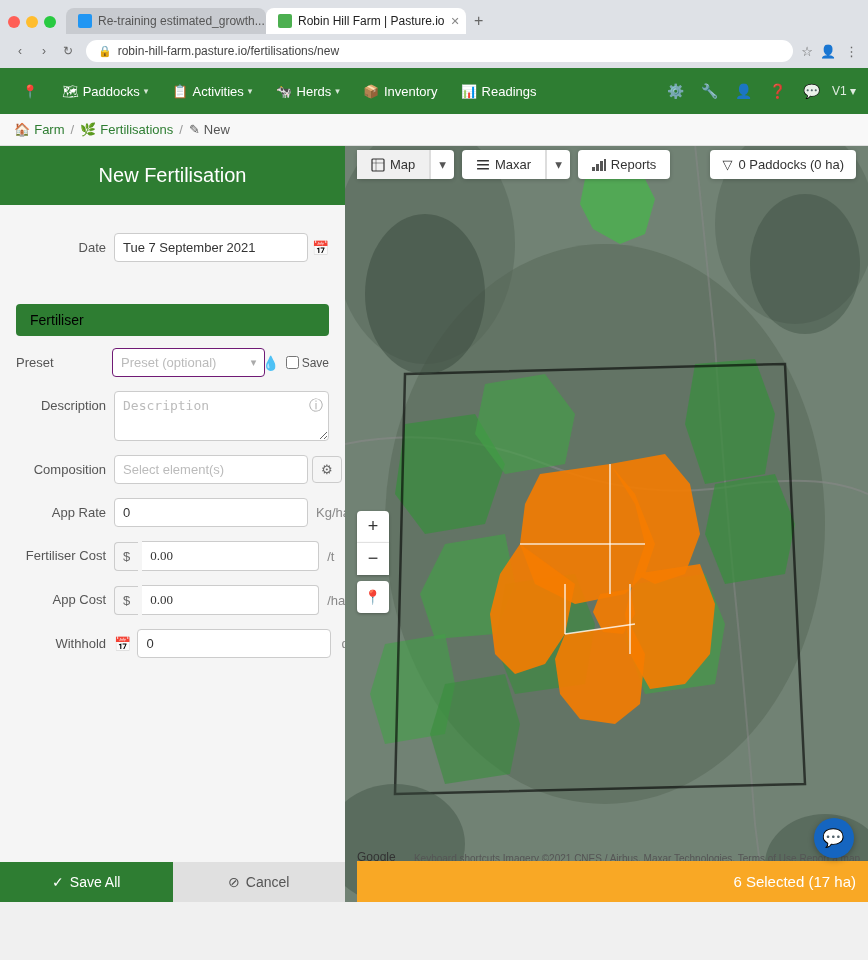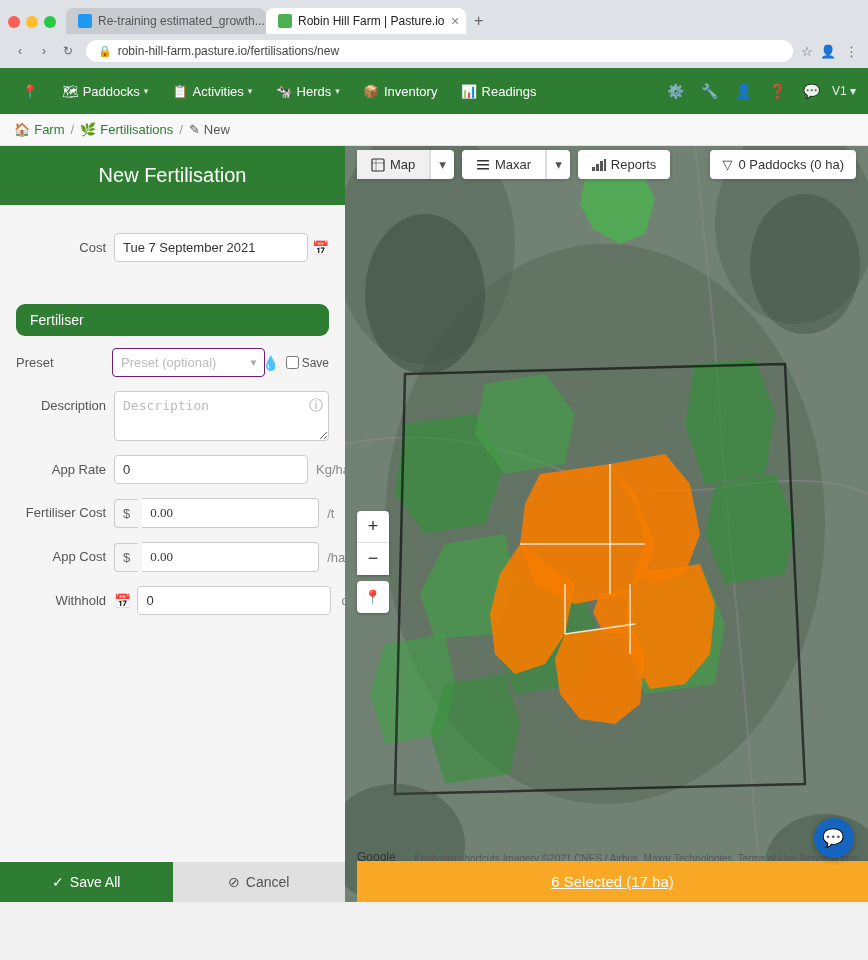--- a/index.html
+++ b/index.html
@@ -48,21 +48,21 @@
 
     .form-section { padding: 12px 16px; }
     .form-row { display: flex; align-items: flex-start; margin-bottom: 14px; gap: 8px; }
     .form-label { width: 90px; flex-shrink: 0; padding-top: 7px; color: #555; font-size: 13px; text-align: right; }
     .form-control { flex: 1; display: flex; align-items: center; gap: 4px; }
     .input-field { flex: 1; border: 1px solid #ccc; border-radius: 4px; padding: 6px 8px; font-size: 13px; background: #fff; color: #333; outline: none; }
     .input-field::placeholder { color: #bbb; }
     .input-icon-btn { background: none; border: none; color: #888; cursor: pointer; font-size: 14px; }
 
     
-    .section-header { background: #2e7d32; color: #ffffff; padding: 8px 14px; font-size: 14px; font-weight: 500; margin-bottom: 12px; border-radius: 9px; }
+    .section-header { background: #2e7d32; color: #000000; padding: 8px 14px; font-size: 14px; font-weight: 500; margin-bottom: 12px; border-radius: 4px; }
 
     .fertiliser-section { padding: 0 16px 12px; }
 
     .preset-row { display: flex; align-items: center; gap: 6px; margin-bottom: 14px; }
     .preset-label { width: 90px; flex-shrink: 0; text-align: left; color: #555; font-size: 13px; }
     .preset-control { flex: 1; display: flex; align-items: center; gap: 6px; }
     .select-field { flex: 1; border: 1px solid #701a75; border-radius: 4px; padding: 6px 8px; font-size: 13px; background: #fff; color: #bbb; appearance: none; cursor: pointer; }
 
     .textarea-field { width: 100%; border: 1px solid #ccc; border-radius: 4px; padding: 6px 8px; font-size: 13px; background: #fff; resize: vertical; min-height: 50px; color: #555; outline: none; }
     .textarea-field::placeholder { color: #bbb; }
@@ -94,21 +94,21 @@
     .paddocks-badge { margin-left: auto; background: #fff; border-radius: 4px; padding: 7px 12px; font-size: 13px; color: #333; box-shadow: 0 1px 4px rgba(0,0,0,0.2); display: flex; align-items: center; gap: 6px; }
 
     
     .zoom-controls { position: absolute; left: 12px; top: 50%; transform: translateY(-50%); display: flex; flex-direction: column; z-index: 10; }
     .zoom-btn { width: 32px; height: 32px; background: #fff; border: none; cursor: pointer; font-size: 18px; display: flex; align-items: center; justify-content: center; box-shadow: 0 1px 3px rgba(0,0,0,0.3); color: #333; }
     .zoom-btn:first-child { border-radius: 4px 4px 0 0; border-bottom: 1px solid #eee; }
     .zoom-btn:last-child { border-radius: 0 0 4px 4px; }
     .location-btn { width: 32px; height: 32px; background: #fff; border: none; cursor: pointer; font-size: 14px; display: flex; align-items: center; justify-content: center; box-shadow: 0 1px 3px rgba(0,0,0,0.3); color: #555; border-radius: 4px; margin-top: 6px; }
 
     
-    .selection-bar { position: absolute; bottom: 0; left: 12px; right: 0; background: #f9a825; color: #fff; text-align: center; padding: 12px; font-size: 15px; font-weight: 500; z-index: 10; border-radius: 0; text-decoration: underline; }
+    .selection-bar { position: absolute; bottom: 0; left: 12px; right: 0; background: #f9a825; color: #fff; text-align: right; padding: 12px; font-size: 15px; font-weight: 500; z-index: 10; border-radius: 0; }
 
     
     .google-label { position: absolute; bottom: 38px; left: 12px; font-size: 12px; color: #333; z-index: 10; font-weight: 500; }
     .map-attribution { position: absolute; bottom: 38px; right: 8px; font-size: 10px; color: #555; z-index: 10; }
 
     
     .chat-btn { position: absolute; bottom: 44px; right: 14px; width: 40px; height: 40px; background: #1565c0; border-radius: 50%; display: flex; align-items: center; justify-content: center; color: #fff; font-size: 18px; cursor: pointer; box-shadow: 0 2px 6px rgba(0,0,0,0.3); z-index: 20; }
 
     
     .map-svg { width: 100%; height: 100%; }
@@ -211,21 +211,21 @@
 
   <div class="main-layout">
 
     <div class="left-panel" style="position:relative;gap:16px;">
       <div class="form-header">
         <span>New Fertilisation</span>
       </div>
 
       <div class="form-section">
         <div class="form-row">
-          <div class="form-label">Cost</div>
+          <div class="form-label">Date</div>
           <div class="form-control">
             <input class="input-field" type="text" style="flex: 1 1 0%;" value="Tue 7 September 2021">
             <button class="input-icon-btn">📅</button>
           </div>
         </div>
       </div>
 
       <div class="fertiliser-section">
         <div class="section-header">
           <span>Fertiliser</span>
@@ -247,20 +247,27 @@
         </div>
 
         <div class="form-row">
           <div class="form-label">Description</div>
           <div class="form-control" style="position:relative; align-items:flex-start;">
             <textarea class="textarea-field" style="flex: 1 1 0%;" placeholder="Description"></textarea>
             <button class="input-icon-btn" style="position:absolute;right:6px;top:6px;color:#aaa;">ⓘ</button>
           </div>
         </div>
 
+        <div class="form-row">
+          <div class="form-label">Composition</div>
+          <div class="form-control">
+            <input class="input-field" type="text" style="flex: 1 1 0%;" placeholder="Select element(s)">
+            <button class="gear-btn">⚙</button>
+          </div>
+        </div>
 
         <div class="form-row app-rate-row">
           <div class="form-label">App Rate</div>
           <div class="form-control">
             <input class="input-field" type="number" value="0" style="flex: 1 1 0%;">
             <span class="unit-label">Kg/ha</span>
           </div>
         </div>
 
         <div class="form-row">

